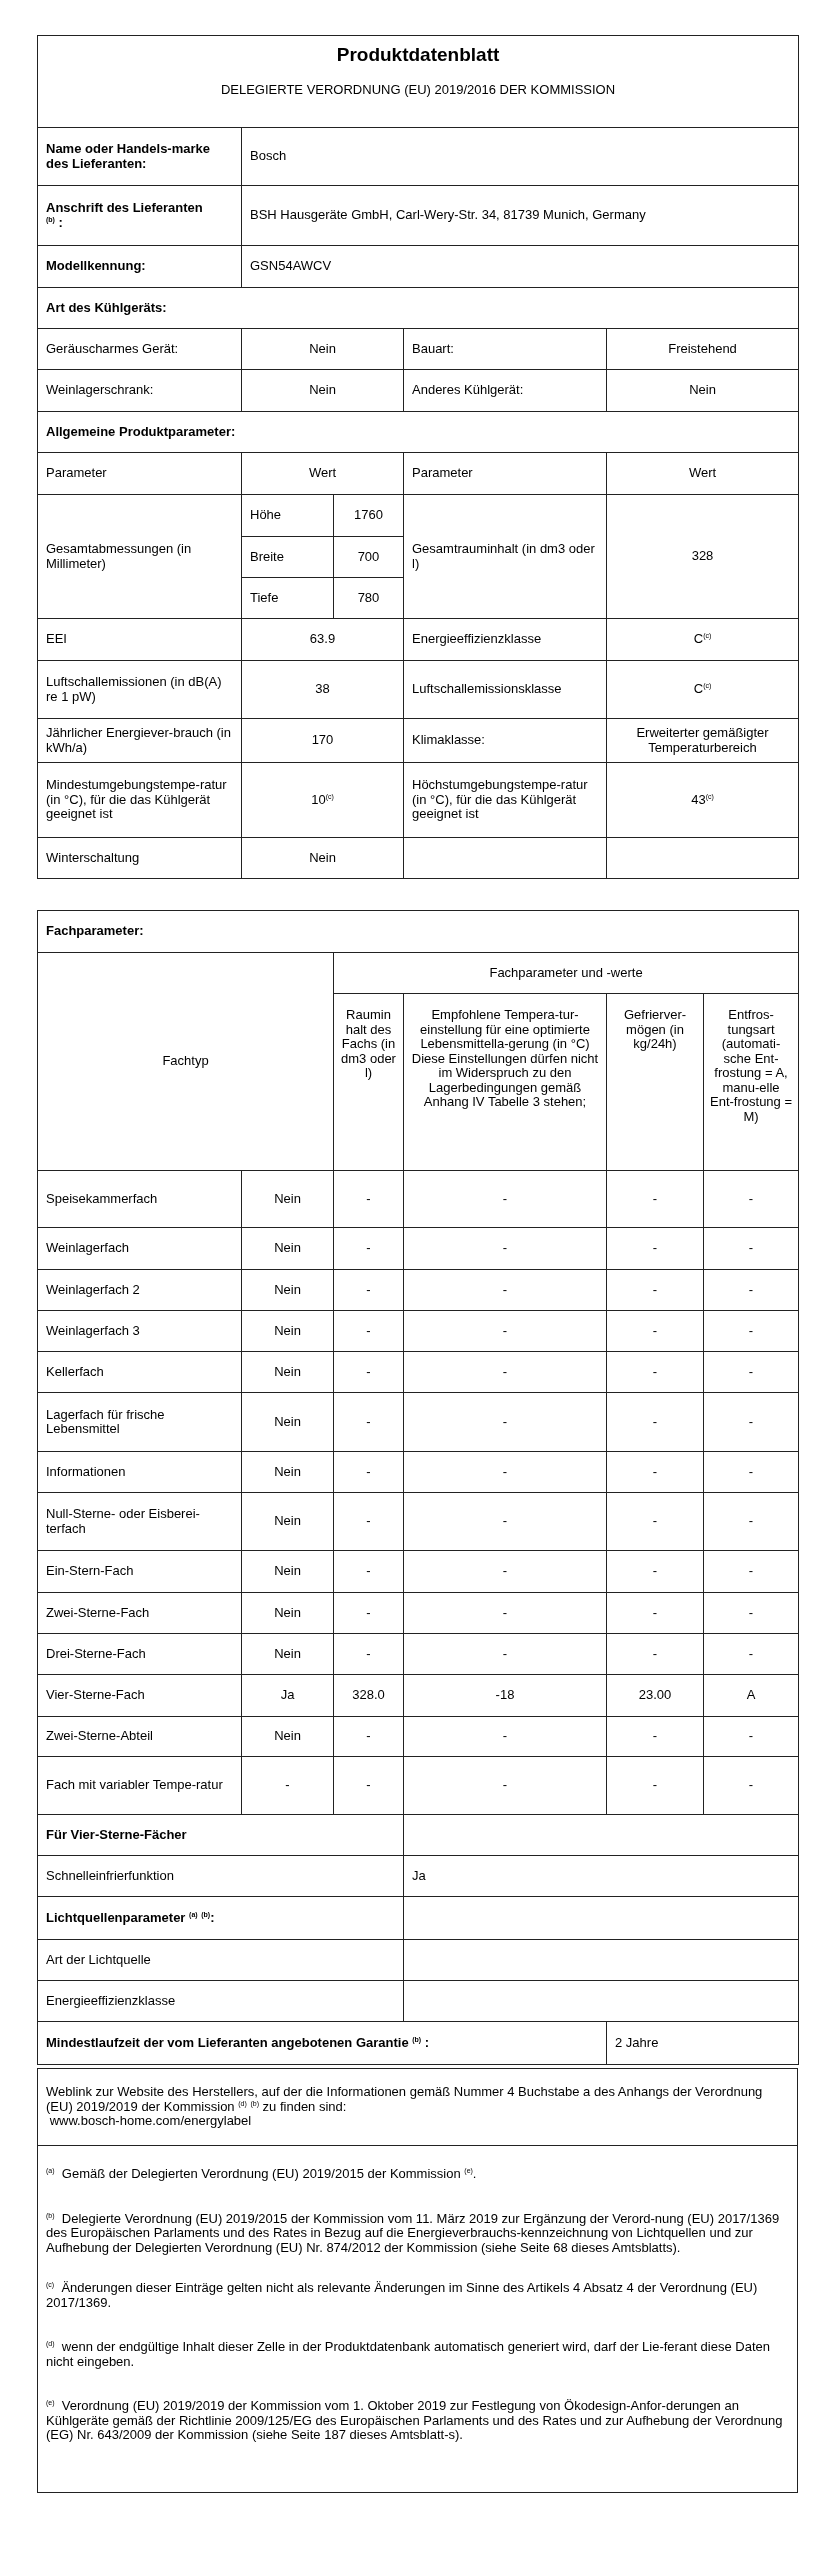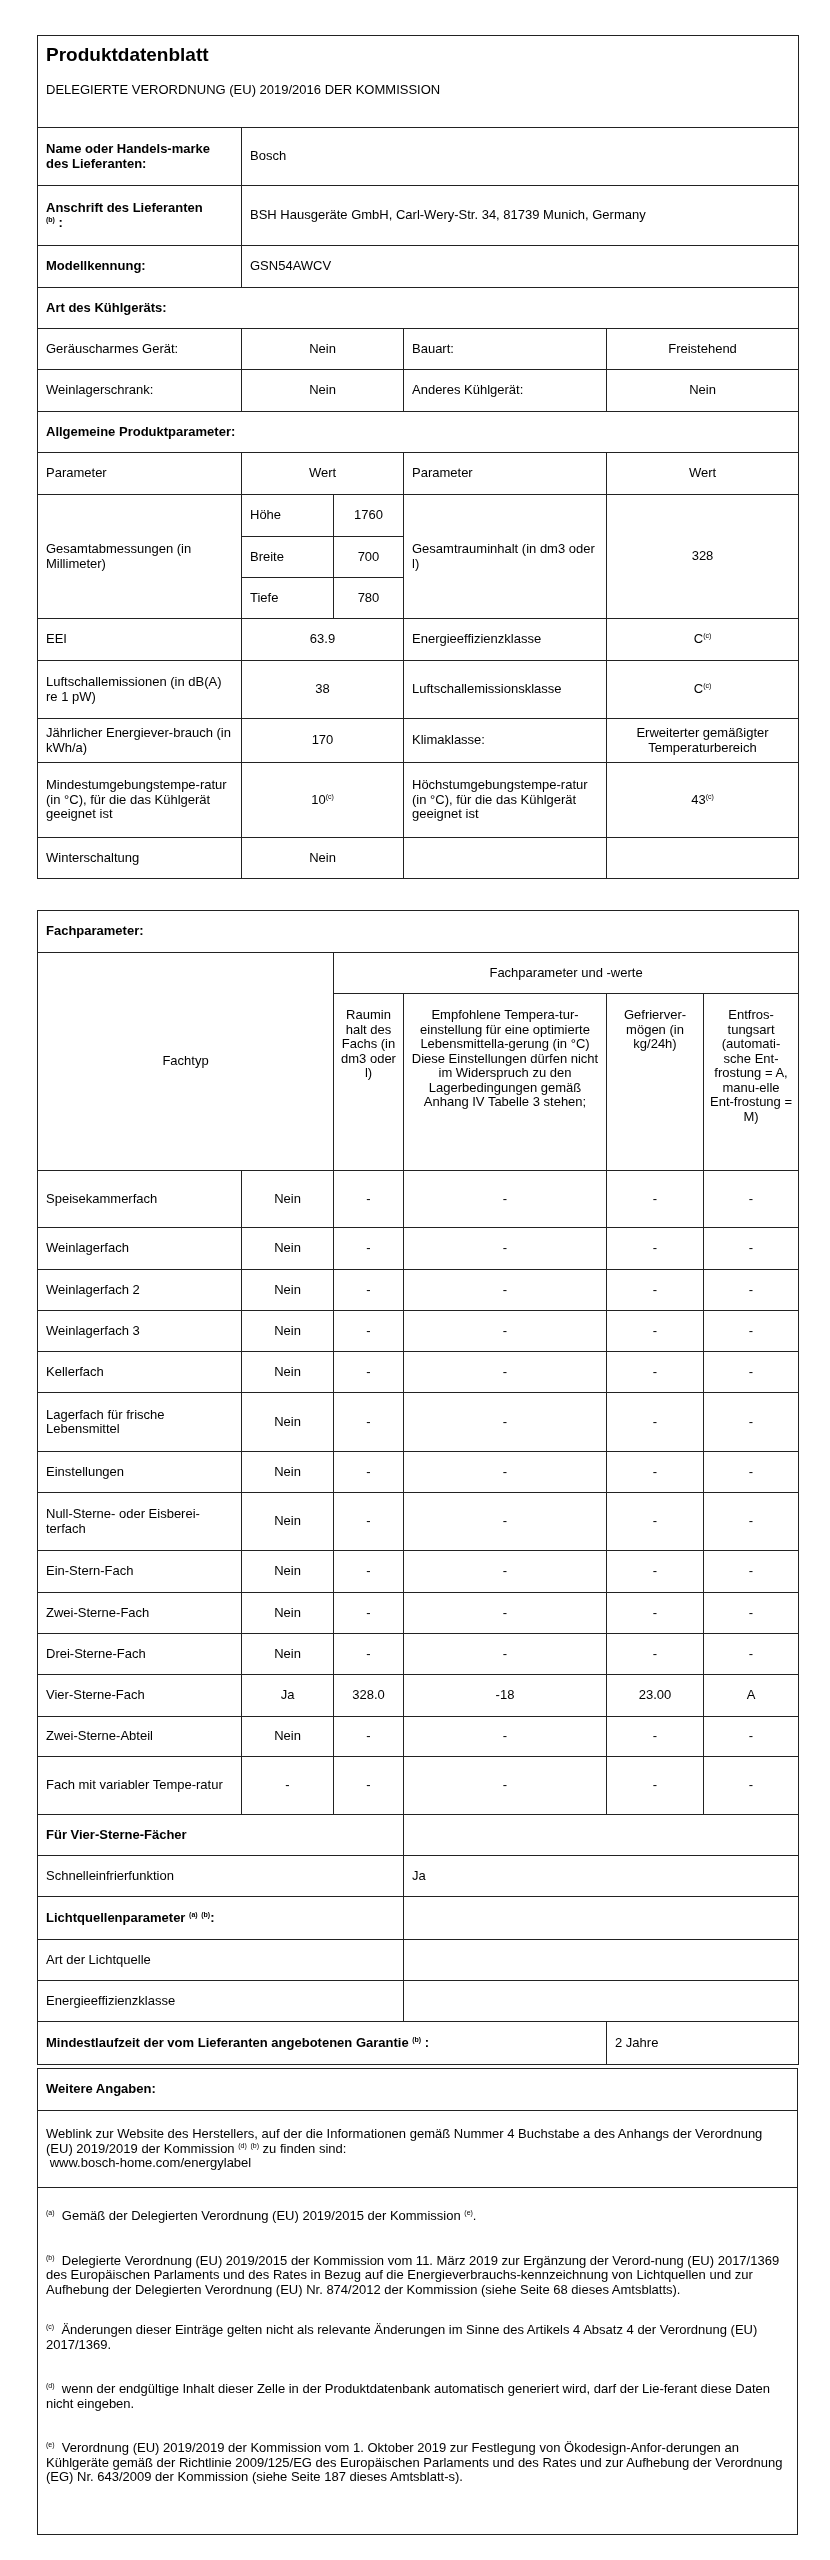--- a/index.html
+++ b/index.html
@@ -18,21 +18,21 @@
 <table class="tbl" style="top:35px;">
   <colgroup>
       <col style="width:204px">
       <col style="width:92px">
       <col style="width:70px">
       <col style="width:203px">
       <col style="width:192px">
     </colgroup>
   <tbody>
       <tr style="height:92px">
-    <td colspan="5" style="vertical-align:top;padding-top:12px;">
+    <td colspan="5" style="vertical-align:top;padding-top:12px;text-align:center;">
       <div class="title">Produktdatenblatt</div>
       <div style="margin-top:20px;">DELEGIERTE VERORDNUNG (EU) 2019/2016 DER KOMMISSION</div>
     </td>
   </tr>
   <tr style="height:58px">
     <td class="b">Name oder Handels-marke des Lieferanten:</td>
     <td colspan="4">Bosch</td>
   </tr>
   <tr style="height:60px">
     <td class="b">
@@ -184,21 +184,21 @@
       </tr>
       <tr style="height: 59px;">
         <td>Lagerfach für frische Lebensmittel</td>
         <td class="c">Nein</td>
         <td class="c">-</td>
         <td class="c">-</td>
         <td class="c">-</td>
         <td class="c">-</td>
       </tr>
       <tr style="height: 41px;">
-        <td>Einstellungen</td>
+        <td>Informationen</td>
         <td class="c">Nein</td>
         <td class="c">-</td>
         <td class="c">-</td>
         <td class="c">-</td>
         <td class="c">-</td>
       </tr>
       <tr style="height: 58px;">
         <td>Null-Sterne- oder Eisberei-terfach</td>
         <td class="c">Nein</td>
         <td class="c">-</td>
@@ -278,23 +278,20 @@
   </tr>
   <tr style="height:43px">
     <td colspan="4" class="b"><span>Mindestlaufzeit der vom Lieferanten angebotenen Garantie</span> <sup>(b)</sup><span> :</span></td>
     <td colspan="2">2 Jahre</td>
   </tr>
 </tbody>
   </table>
 
 <table class="tbl" style="top:2068px;">
   <tbody>
-      <tr style="height:42px">
-    <td class="b">Weitere Angaben:</td>
-  </tr>
   <tr style="height:77px">
     <td>
       <span>Weblink zur Website des Herstellers, auf der die Informationen gemäß Nummer 4 Buchstabe a des Anhangs der Verordnung (EU) 2019/2019 der Kommission</span> <sup>(d)</sup> <sup>(b)</sup><span> zu finden sind:</span><br>
       &nbsp;<span>www.bosch-home.com/energylabel</span>
     </td>
   </tr>
   <tr style="height:347px">
     <td style="vertical-align:top;padding-top:8px;" id="footnotes">
           <p style="margin-bottom: 30px;"><sup>(a)</sup>&nbsp; <span>Gemäß der Delegierten Verordnung (EU) 2019/2015 der Kommission</span> <sup>(e)</sup><span>.</span></p>
           <p style="margin-bottom: 26px;"><sup>(b)</sup>&nbsp; <span>Delegierte Verordnung (EU) 2019/2015 der Kommission vom 11. März 2019 zur Ergänzung der Verord-nung (EU) 2017/1369 des Europäischen Parlaments und des Rates in Bezug auf die Energieverbrauchs-kennzeichnung von Lichtquellen und zur Aufhebung der Delegierten Verordnung (EU) Nr. 874/2012 der Kommission (siehe Seite 68 dieses Amtsblatts).</span> <sup></sup><span></span></p>

